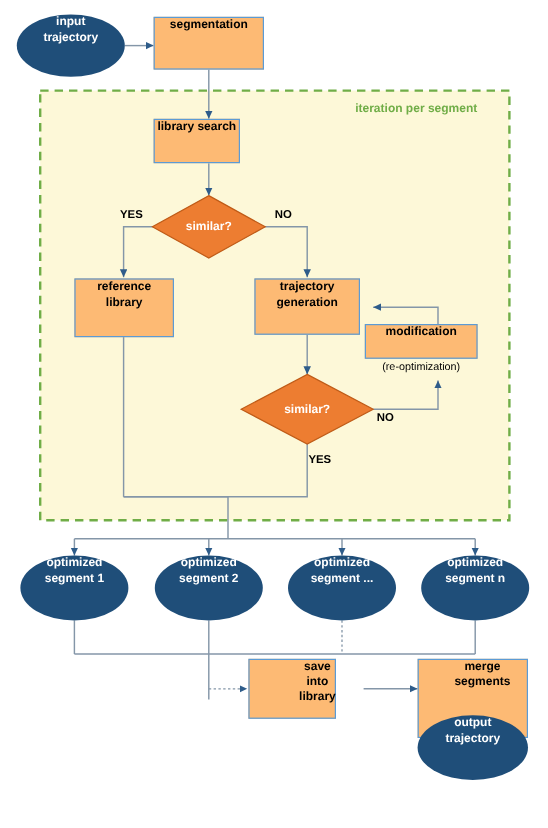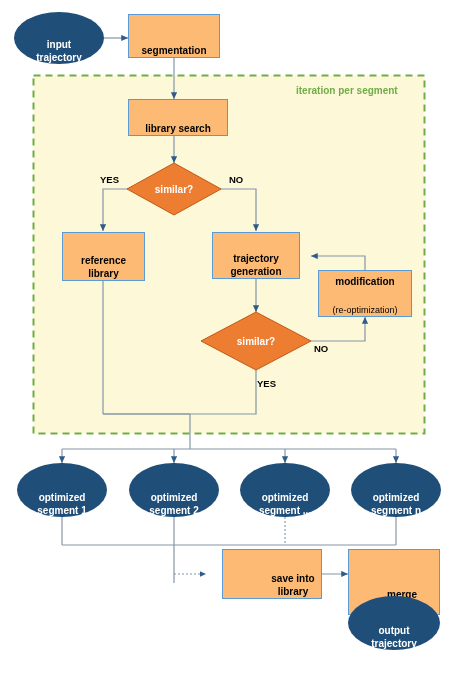--- a/index.html
+++ b/index.html
@@ -17,21 +17,21 @@
   #canvas {
     position: absolute;
     left: 0; top: 0;
     width: 457px;
     height: 690px;
   }
   .node {
     position: absolute;
     box-sizing: border-box;
     display: flex;
-    align-items: flex-end;
+    align-items: flex-start;
     justify-content: center;
     text-align: center;
     line-height: 1.25;
   }
   .ellipse {
     border-radius: 50%;
     background: #1F4E79;
     color: #ffffff;
     font-weight: bold;
     font-size: 10px;
@@ -146,41 +146,41 @@
   <span class="lbl-2">
     <span>input</span><br>
     <span>trajectory</span>
   </span>
 </div>
 
 <div class="node box" style="left:128px; top:14px; width:92px; height:44px;">
   <span>segmentation</span>
 </div>
 
-<div class="node box" style="left:128px; top:99px; width:100px; height:37px;">
+<div class="node box" style="left:128px; top:99px; width:72px; height:37px;">
   <span>library search</span>
 </div>
 
 <div class="diamond-label" style="left:127px; top:163px; width:94px; height:52px;">similar?</div>
 
 <div class="node box" style="left:62px; top:232px; width:83px; height:49px;">
   <span class="lbl-2">
     <span>reference</span><br>
     <span>library</span>
   </span>
 </div>
 
 <div class="node box" style="left:212px; top:232px; width:88px; height:47px;">
   <span class="lbl-2">
     <span>trajectory</span><br>
     <span>generation</span>
   </span>
 </div>
 
-<div class="node box" style="left:318px; top:270px; width:94px; height:47px;">
+<div class="node box" style="left:304px; top:270px; width:94px; height:29px;">
   <span>
     <span>modification</span>
     <span class="sub">(re-optimization)</span>
   </span>
 </div>
 
 <div class="diamond-label" style="left:201px; top:313px; width:110px; height:56px;">similar?</div>
 
 <div class="node ellipse" style="left:17px; top:463px; width:90px; height:54px;">
   <span class="lbl-2">
@@ -203,21 +203,21 @@
   </span>
 </div>
 
 <div class="node ellipse" style="left:351px; top:463px; width:90px; height:54px;">
   <span class="lbl-2">
     <span>optimized</span><br>
     <span>segment n</span>
   </span>
 </div>
 
-<div class="node box" style="left:222px; top:549px; width:100px; height:50px;padding-left:42px;">
+<div class="node box" style="left:207px; top:549px; width:73px; height:50px;padding-left:42px;">
   <span>save into library</span>
 </div>
 
 <div class="node box" style="left:348px; top:549px; width:92px; height:66px;padding-left:16px;">
   <span>merge segments</span>
 </div>
 
 <div class="node ellipse" style="left:348px; top:596px; width:92px; height:54px;">
   <span class="lbl-2">
     <span>output</span><br>

